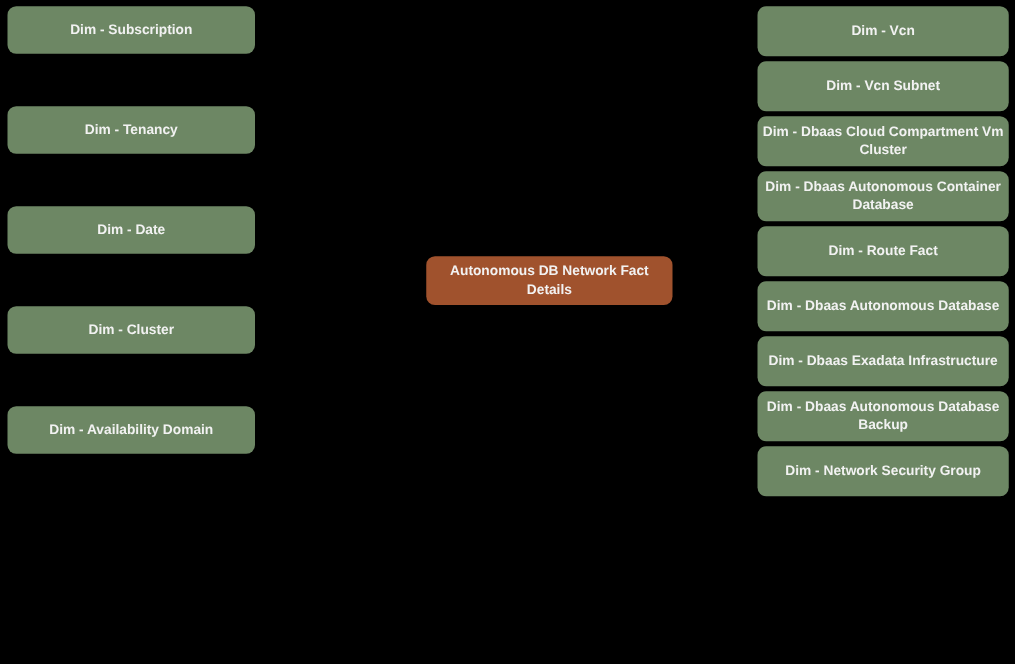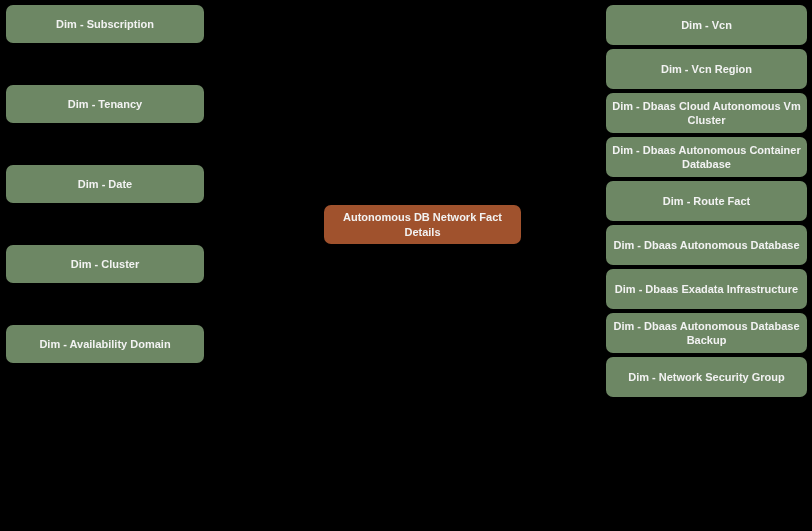--- a/index.html
+++ b/index.html
@@ -44,21 +44,21 @@
     font-size: 11px;
     font-weight: bold;
     line-height: 1.3;
     padding: 2px 4px;
     cursor: default;
   }
   .col-left .node { height: 38px; }
   .col-right .node { height: 40px; }
   .fact-node {
     position: absolute;
-    left: 324px;
+    left: 341px;
     top: 205px;
     width: 197px;
     height: 39px;
     box-sizing: border-box;
     background: var(--fact-color, #A0522D);
     color: var(--text-color, #F2F2F2);
     border-radius: 7px;
     display: flex;
     align-items: center;
     justify-content: center;
@@ -81,22 +81,22 @@
       <div class="node">Dim - Cluster</div>
       <div class="node">Dim - Availability Domain</div>
     </div>
 
   <div class="fact-node">
     <span>Autonomous DB Network Fact Details</span>
   </div>
 
   <div class="col col-right">
       <div class="node">Dim - Vcn</div>
-      <div class="node">Dim - Vcn Region</div>
-      <div class="node">Dim - Dbaas Cloud Autonomous Vm Cluster</div>
+      <div class="node">Dim - Vcn Subnet</div>
+      <div class="node">Dim - Dbaas Cloud Compartment Vm Cluster</div>
       <div class="node">Dim - Dbaas Autonomous Container Database</div>
       <div class="node">Dim - Route Fact</div>
       <div class="node">Dim - Dbaas Autonomous Database</div>
       <div class="node">Dim - Dbaas Exadata Infrastructure</div>
       <div class="node">Dim - Dbaas Autonomous Database Backup</div>
       <div class="node">Dim - Network Security Group</div>
     </div>
 </div>
 
 </body></html>

